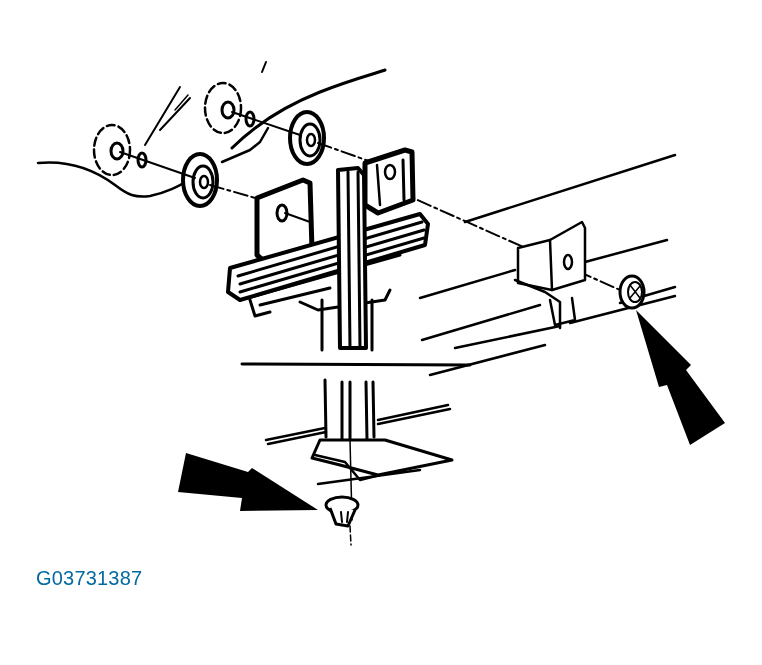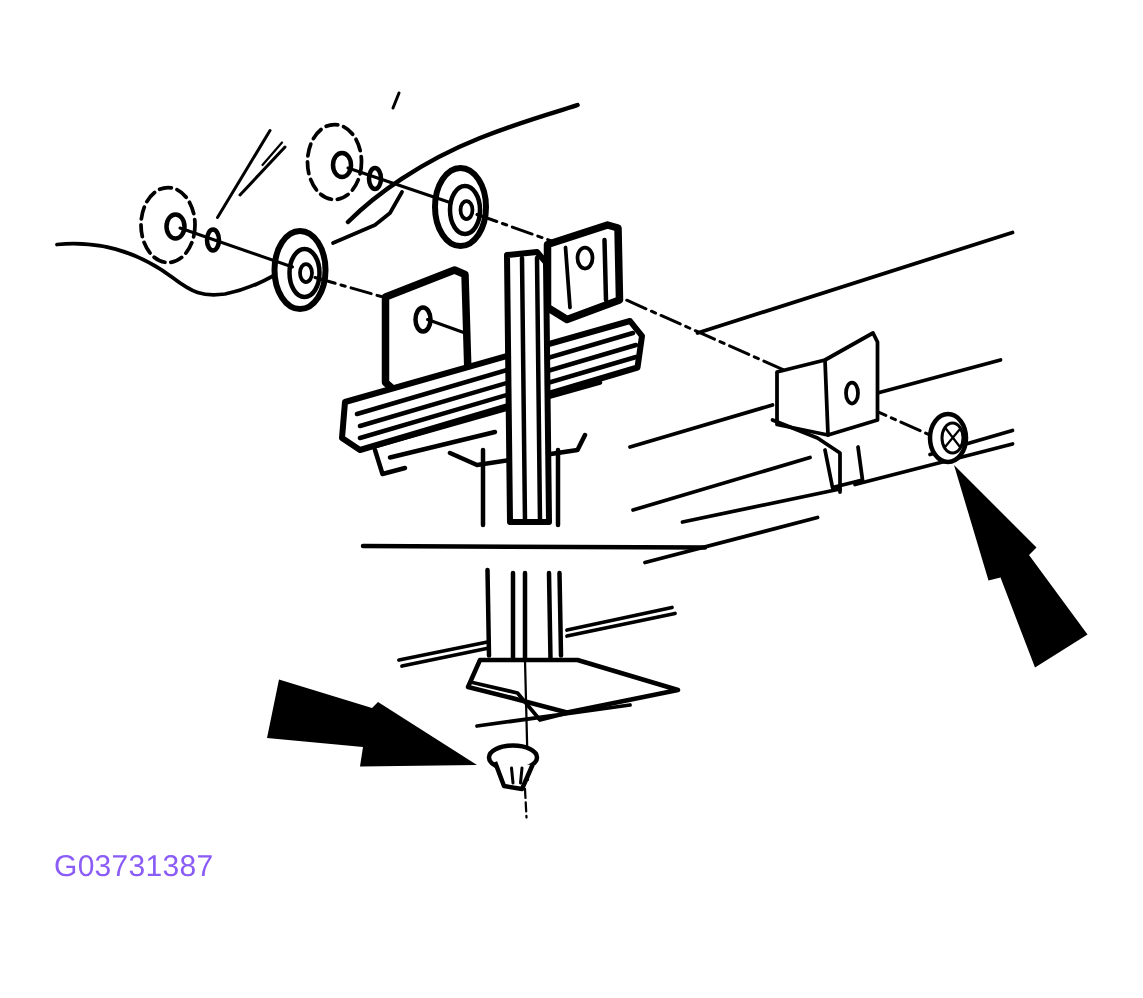--- a/index.html
+++ b/index.html
@@ -1,21 +1,21 @@
 <!DOCTYPE html>
 <html><head>
   <meta charset="utf-8">
   <style>
     html, body { margin: 0; padding: 0; background: #ffffff; }
     body { width: 762px; height: 665px; position: relative; overflow: hidden; }
     #canvas { position: absolute; left: 0; top: 0; width: 762px; height: 665px; }
     .figure-id {
       position: absolute; left: 36px; top: 567px;
       font-family: "Liberation Sans", sans-serif;
-      font-size: 20px; color: #8b5cf6; letter-spacing: 0.2px;
+      font-size: 20px; color: #0369a1; letter-spacing: 0.2px;
     }
     svg .k { stroke: #000; fill: none; stroke-linecap: round; stroke-linejoin: round; }
     svg .f { fill: #000; stroke: none; }
     svg .w { fill: #fff; stroke: #000; stroke-linejoin: round; }
   </style>
 </head>
 <body>
 
 <div id="canvas">
 <svg width="762" height="665" viewBox="0 0 762 665" xmlns="http://www.w3.org/2000/svg">

